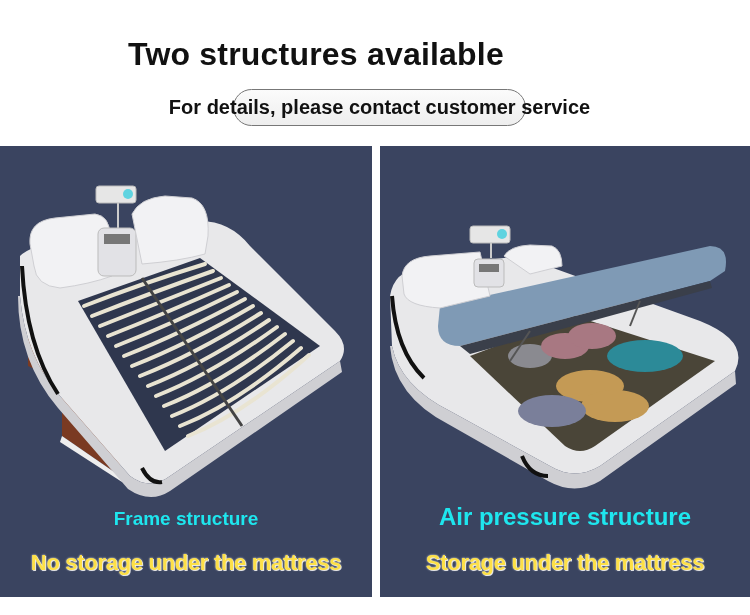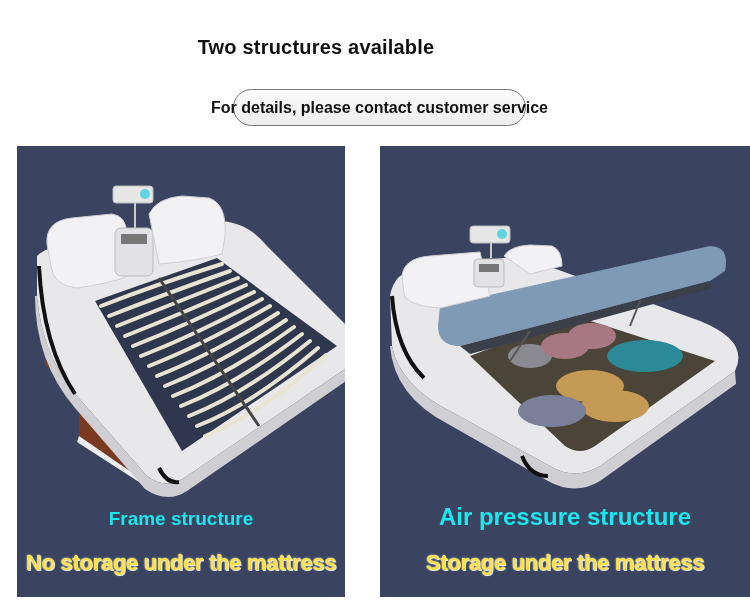--- a/index.html
+++ b/index.html
@@ -1,25 +1,25 @@
 <!DOCTYPE html>
 <html><head>
 <meta charset="utf-8">
 <style>
   html, body { margin:0; padding:0; }
   body { width:750px; height:615px; background:#ffffff; position:relative; overflow:hidden;
          font-family:"Liberation Sans", "DejaVu Sans", sans-serif; }
   .title { position:absolute; left:0; width:632px; top:36px; text-align:center;
-           font-size:20px; font-weight:bold; color:#111; letter-spacing:0.2px; }
+           font-size:32px; font-weight:bold; color:#111; letter-spacing:0.2px; }
   .pill { position:absolute; left:233px; top:89px; width:293px; height:37px; box-sizing:border-box;
           border:1.5px solid #777; border-radius:19px;
           background:linear-gradient(#fbfbfb,#eeeeee); display:flex; align-items:center; justify-content:center;
-          font-size:16px; font-weight:bold; color:#111; white-space:nowrap; }
+          font-size:20px; font-weight:bold; color:#111; white-space:nowrap; }
   .panel { position:absolute; top:146px; height:451px; background:#3a4460; overflow:hidden; }
-  .panel.left { left:0; width:328px;margin-left:17px; }
+  .panel.left { left:0; width:372px; }
   .panel.right { left:380px; width:370px; }
   .cap { position:absolute; left:0; right:0; text-align:center; font-weight:bold; }
   .cap.cyan { color:#1ee6ee; }
   .cap.white { color:#fde047; text-shadow:0 0 2px #fff, 1px 1px 0 #ddd; letter-spacing:-0.3px; }
   svg { position:absolute; left:0; top:0; }
 </style>
 </head>
 <body>
 
 <div class="title">Two structures available</div>

